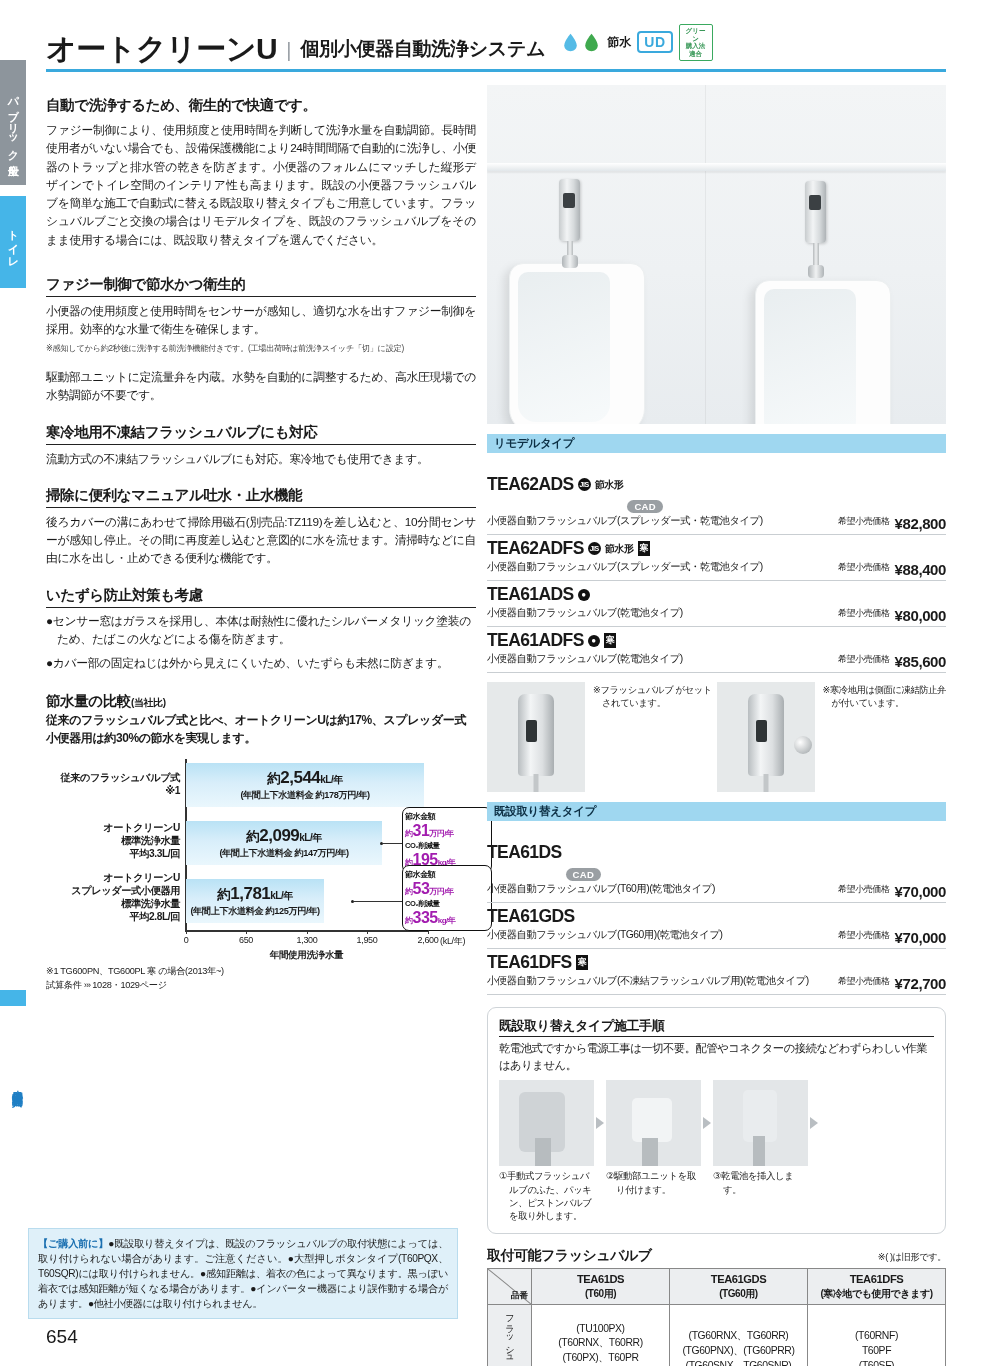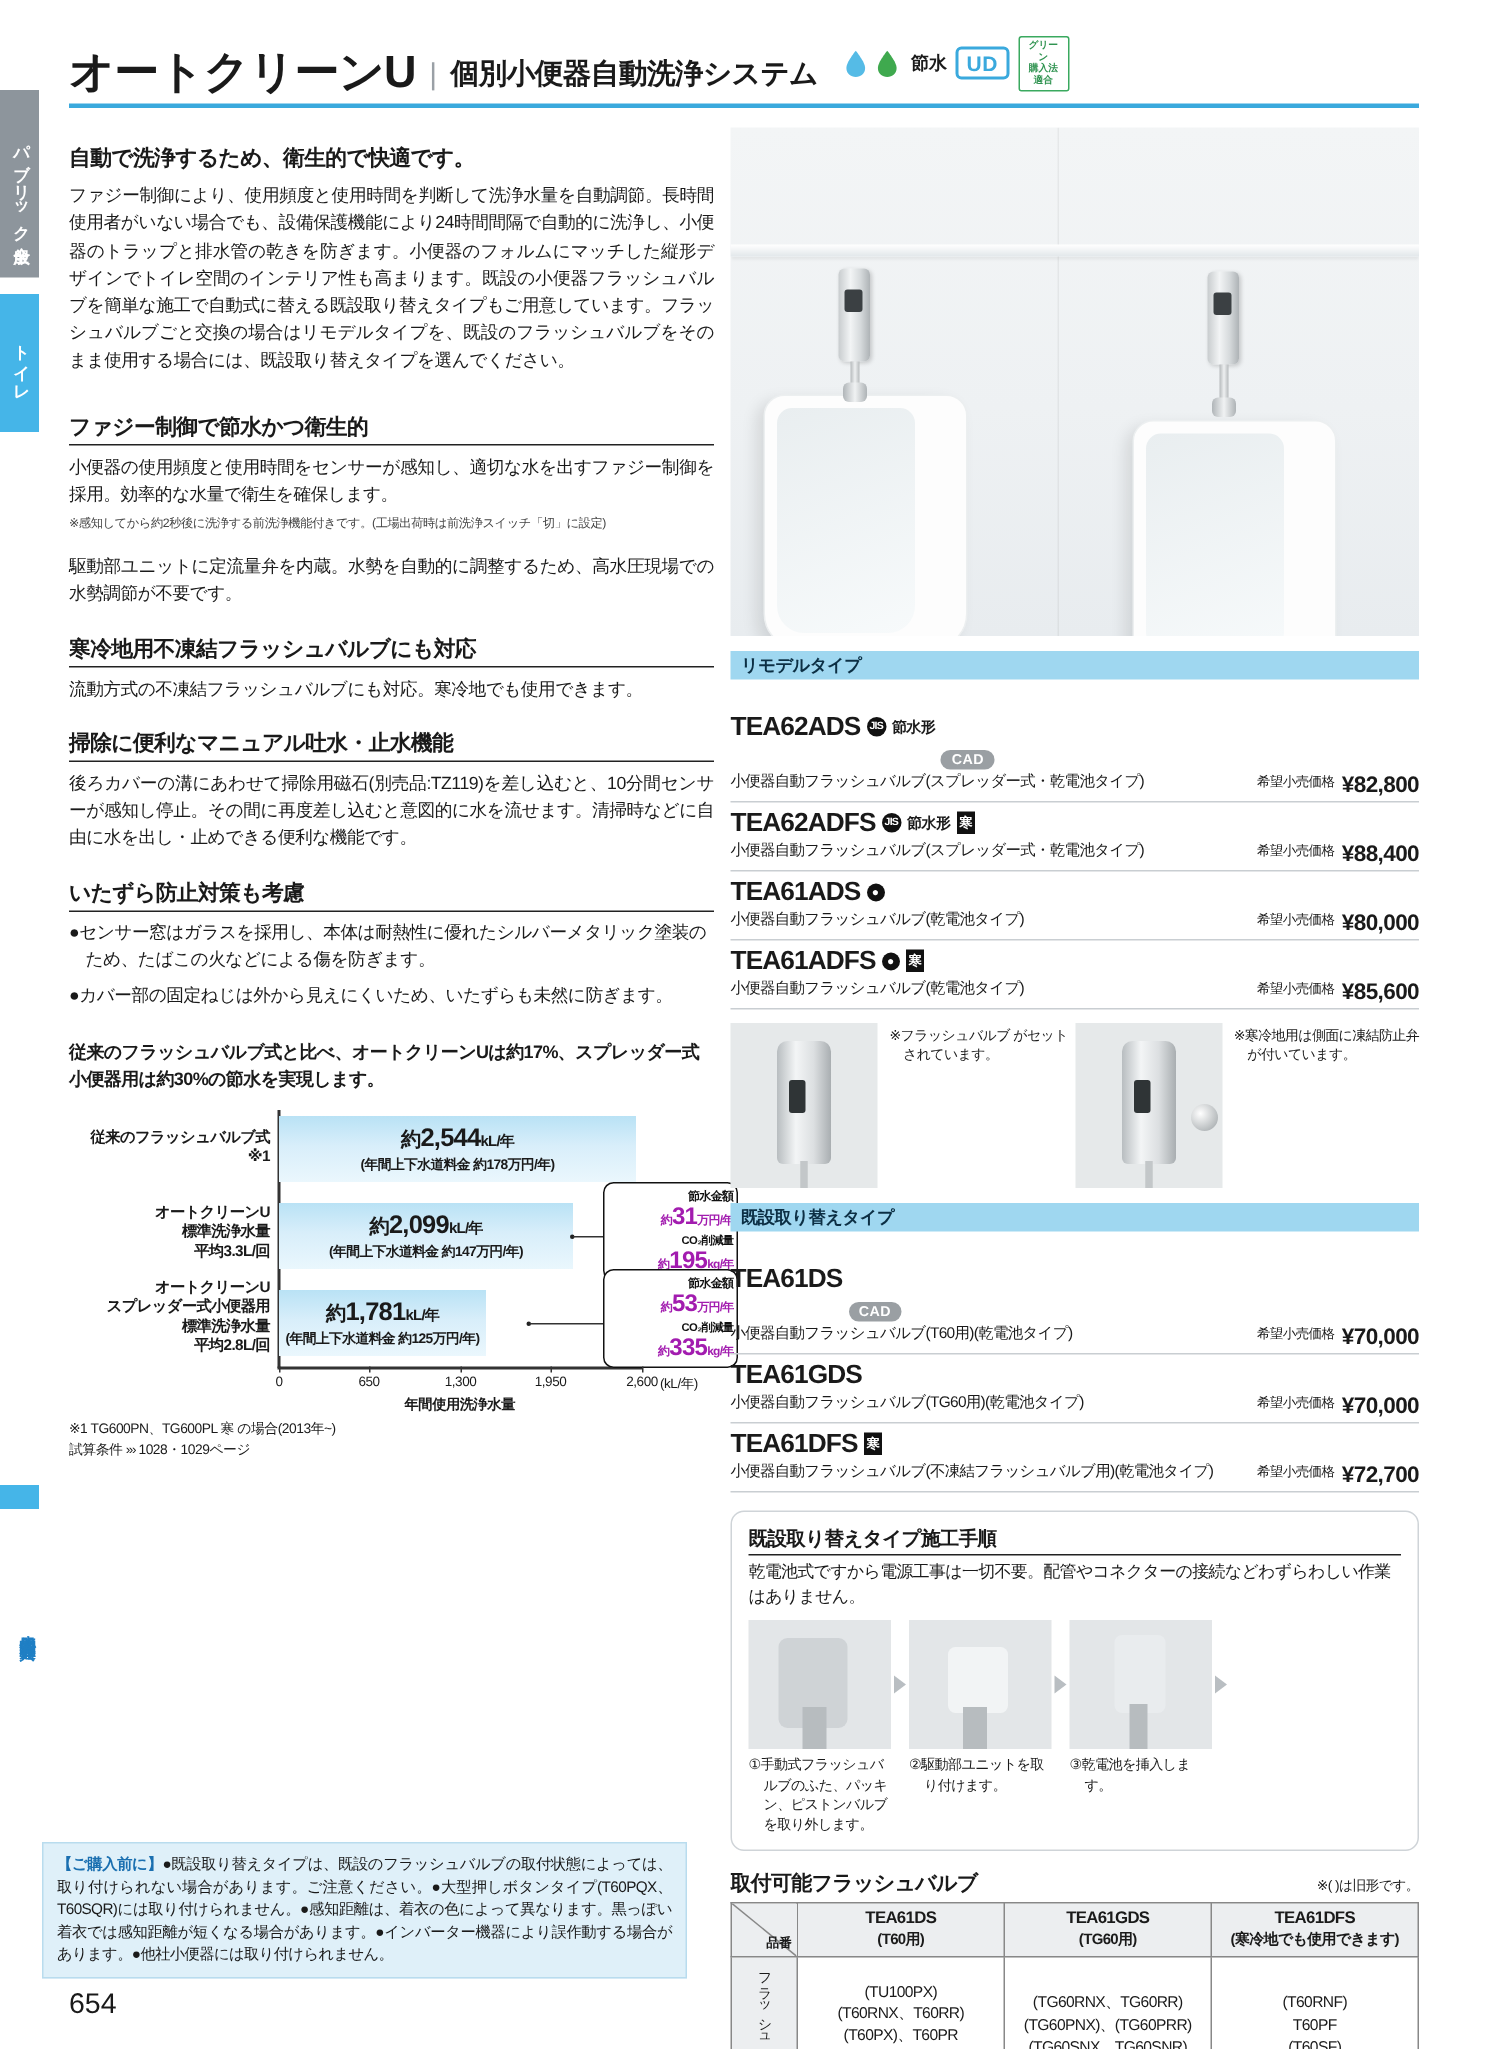--- a/index.html
+++ b/index.html
@@ -90,21 +90,21 @@
   .bar-v2 { font-size: 9.2px; font-weight: bold; letter-spacing: -0.4px; margin-top: 1px; }
   .ticks { position: absolute; left: 0; top: 171px; width: 430px; height: 24px; }
   .tick { position: absolute; top: 0; width: 1px; height: 4px; background: #333; }
   .tick-lab { position: absolute; top: 5px; font-size: 9px; transform: translateX(-50%); letter-spacing: -0.3px; }
   .tick-unit { position: absolute; top: 5px; font-size: 9px; letter-spacing: -0.3px; }
   .x-axis-title { position: absolute; top: 190px; left: 139px; width: 243px; text-align: center;
     font-size: 9.5px; font-weight: bold; letter-spacing: -0.3px; }
 
   .callout {
     position: absolute; width: 90px; border: 1.6px solid #111; border-radius: 7px;
-    background: #fff; text-align: right; padding: 3px 2px 4px 2px;
+    background: #fff; text-align: left; padding: 3px 2px 4px 2px;
   }
   .callout .ttl { font-size: 8px; font-weight: bold; color: #111; letter-spacing: -0.4px; }
   .callout .red { color: #a21caf; font-weight: bold; letter-spacing: -0.5px; line-height: 1.08; }
   .callout .red .big { font-size: 16px; }
   .callout .red .sm { font-size: 8px; }
   .callout .co2 { font-size: 7.5px; font-weight: bold; color: #111; letter-spacing: -0.4px; margin-top: 1px; }
   .leader { position: absolute; height: 1px; background: #333; }
   .leader-dot { position: absolute; width: 3px; height: 3px; background: #222; border-radius: 50%; }
 
   .chart-foot { font-size: 9.2px; line-height: 1.5; letter-spacing: -0.3px; margin-top: 6px; }
@@ -289,20 +289,23 @@
     <div class="gap-sm"></div>
 
     <h2 class="sec">いたずら防止対策も考慮</h2>
     <ul class="bullets">
       <li>●センサー窓はガラスを採用し、本体は耐熱性に優れたシルバーメタリック塗装のため、たばこの火などによる傷を防ぎます。</li>
       <li>●カバー部の固定ねじは外から見えにくいため、いたずらも未然に防ぎます。</li>
     </ul>
 
     <div class="gap-sm"></div>
 
+    <div class="cmp-title">
+      <span>節水量の比較</span><span class="small">(当社比)</span>
+    </div>
     <div class="cmp-sub">従来のフラッシュバルブ式と比べ、オートクリーンUは約17%、スプレッダー式小便器用は約30%の節水を実現します。</div>
 
     <div class="chart-wrap">
       <div class="chart-axis-v"></div>
       <div class="chart-axis-h"></div>
 
       <div class="bar-label" style="top:12px;">
         <span>従来のフラッシュバルブ式※1</span>
       </div>
       <div class="bar" style="top:4px; width:238px;">

